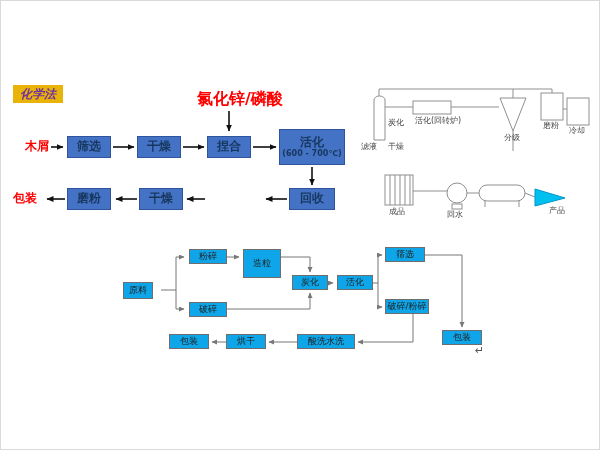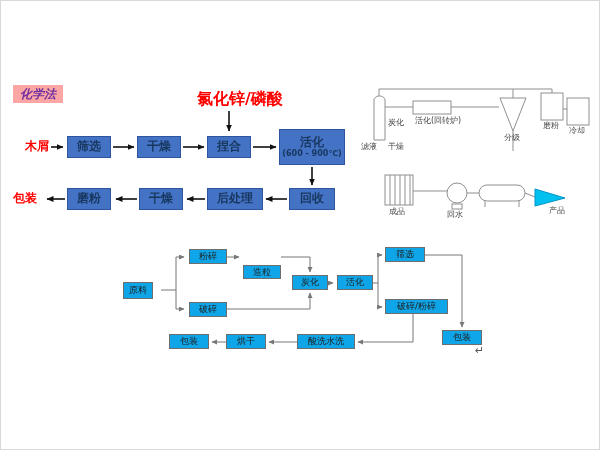--- a/index.html
+++ b/index.html
@@ -4,21 +4,21 @@
 <style>
   * { margin:0; padding:0; box-sizing:border-box; }
   html,body { background:#fff; }
   .screen {
     position:relative; width:600px; height:450px; background:#ffffff;
     font-family:"DejaVu Sans", sans-serif; overflow:hidden;
     border:1px solid #d9d9d9;
   }
   .layer { position:absolute; left:0; top:0; }
   .title-box {
-    position:absolute; background:#fca5a5; color:#7030a0;
+    position:absolute; background:#eab308; color:#7030a0;
     font-weight:bold; font-style:italic; font-size:12px;
     padding:2px 7px; line-height:1.2; white-space:nowrap;
   }
   .red-label {
     position:absolute; color:#ff0000; font-weight:bold; font-size:12px;
     line-height:1.1; white-space:nowrap;
   }
   .blue-box {
     position:absolute; background:#4472c4; border:1px solid #2f549e;
     color:#17375e; font-weight:bold; font-size:12px; line-height:1.15;
@@ -123,55 +123,52 @@
     <span>筛选</span>
   </div>
   <div class="blue-box" style="left:136px;top:135px;width:44px;height:22px">
     <span>干燥</span>
   </div>
   <div class="blue-box" style="left:206px;top:135px;width:44px;height:22px">
     <span>捏合</span>
   </div>
   <div class="blue-box" style="left:278px;top:128px;width:66px;height:36px">
     <span>活化</span>
-    <span class="sub">(600 - 900℃)</span>
+    <span class="sub">(600 - 700℃)</span>
   </div>
 
   <div class="blue-box" style="left:66px;top:187px;width:44px;height:22px">
     <span>磨粉</span>
   </div>
   <div class="blue-box" style="left:138px;top:187px;width:44px;height:22px">
     <span>干燥</span>
-  </div>
-  <div class="blue-box" style="left:206px;top:187px;width:56px;height:22px">
-    <span>后处理</span>
   </div>
   <div class="blue-box" style="left:288px;top:187px;width:46px;height:22px">
     <span>回收</span>
   </div>
 
   <div class="small-label" style="left:387px;top:118px">炭化</div>
   <div class="small-label" style="left:414px;top:116px">活化(回转炉)</div>
   <div class="small-label" style="left:503px;top:133px">分级</div>
   <div class="small-label" style="left:542px;top:121px">磨粉</div>
   <div class="small-label" style="left:568px;top:126px">冷却</div>
   <div class="small-label" style="left:360px;top:142px">滤液</div>
   <div class="small-label" style="left:387px;top:142px">干燥</div>
   <div class="small-label" style="left:388px;top:207px">成品</div>
   <div class="small-label" style="left:446px;top:210px">回水</div>
   <div class="small-label" style="left:548px;top:206px">产品</div>
 
   <div class="flow-box" style="left:122px;top:281px;width:30px;height:17px">原料</div>
   <div class="flow-box" style="left:188px;top:248px;width:38px;height:15px">粉碎</div>
-  <div class="flow-box" style="left:242px;top:264px;width:38px;height:14px">造粒</div>
+  <div class="flow-box" style="left:242px;top:248px;width:38px;height:29px">造粒</div>
   <div class="flow-box" style="left:188px;top:301px;width:38px;height:15px">破碎</div>
   <div class="flow-box" style="left:291px;top:274px;width:36px;height:15px">炭化</div>
   <div class="flow-box" style="left:336px;top:274px;width:36px;height:15px">活化</div>
   <div class="flow-box" style="left:384px;top:246px;width:40px;height:15px">筛选</div>
-  <div class="flow-box" style="left:384px;top:298px;width:63px;height:15px">破碎/粉碎</div>
+  <div class="flow-box" style="left:384px;top:298px;width:44px;height:15px">破碎/粉碎</div>
   <div class="flow-box" style="left:441px;top:329px;width:40px;height:15px">包装</div>
   <div class="flow-box" style="left:168px;top:333px;width:40px;height:15px">包装</div>
   <div class="flow-box" style="left:225px;top:333px;width:40px;height:15px">烘干</div>
   <div class="flow-box" style="left:296px;top:333px;width:58px;height:15px">酸洗水洗</div>
 
   <div class="return-mark" style="left:474px;top:344px">↵</div>
 
 </div>
 
 </body></html>

